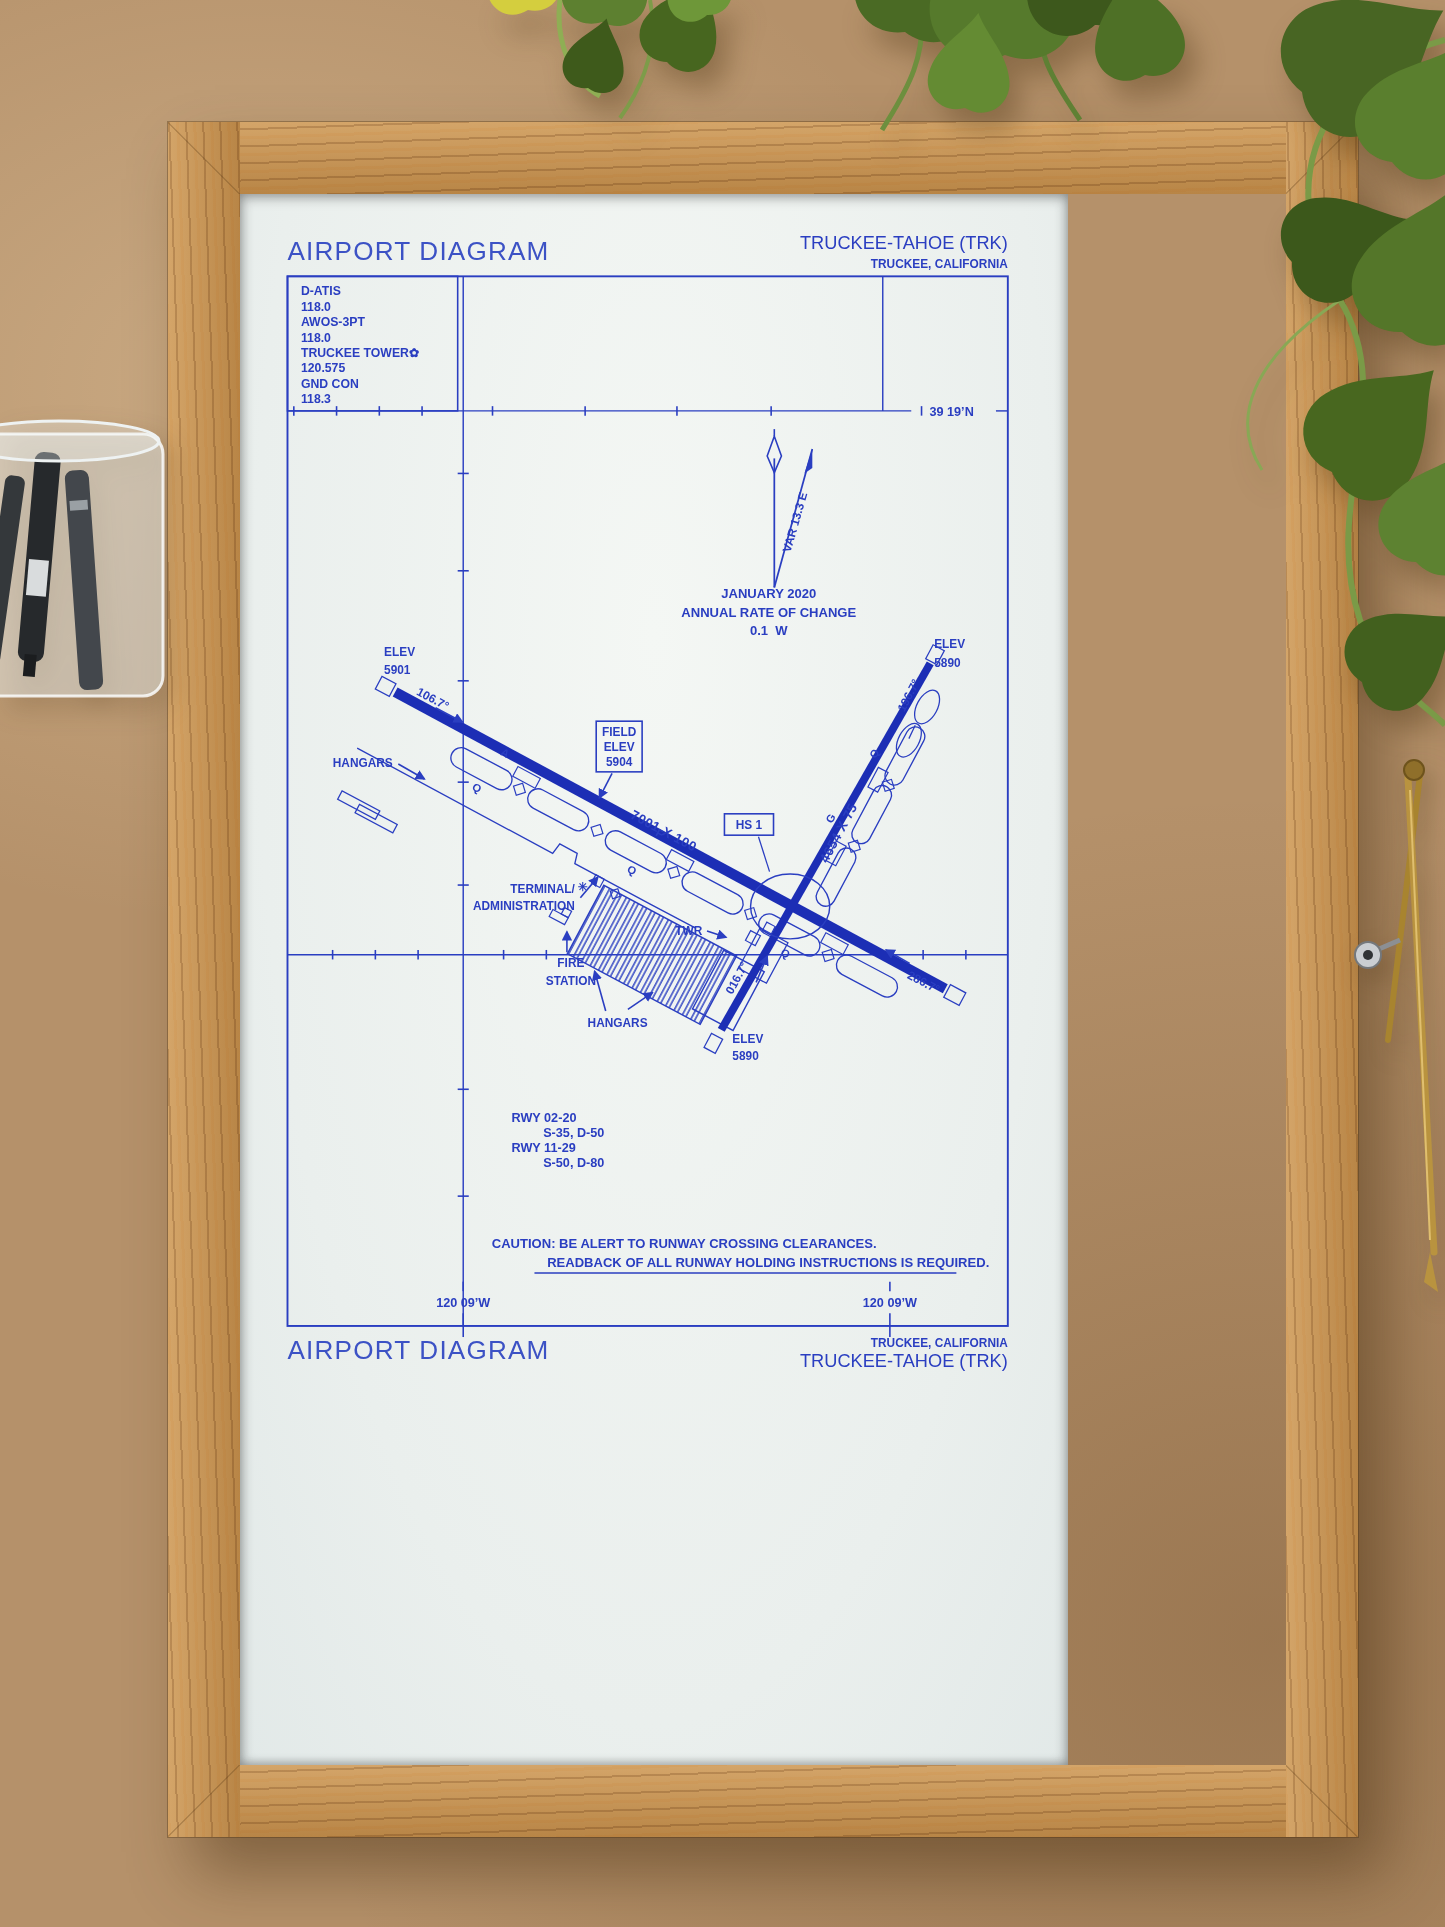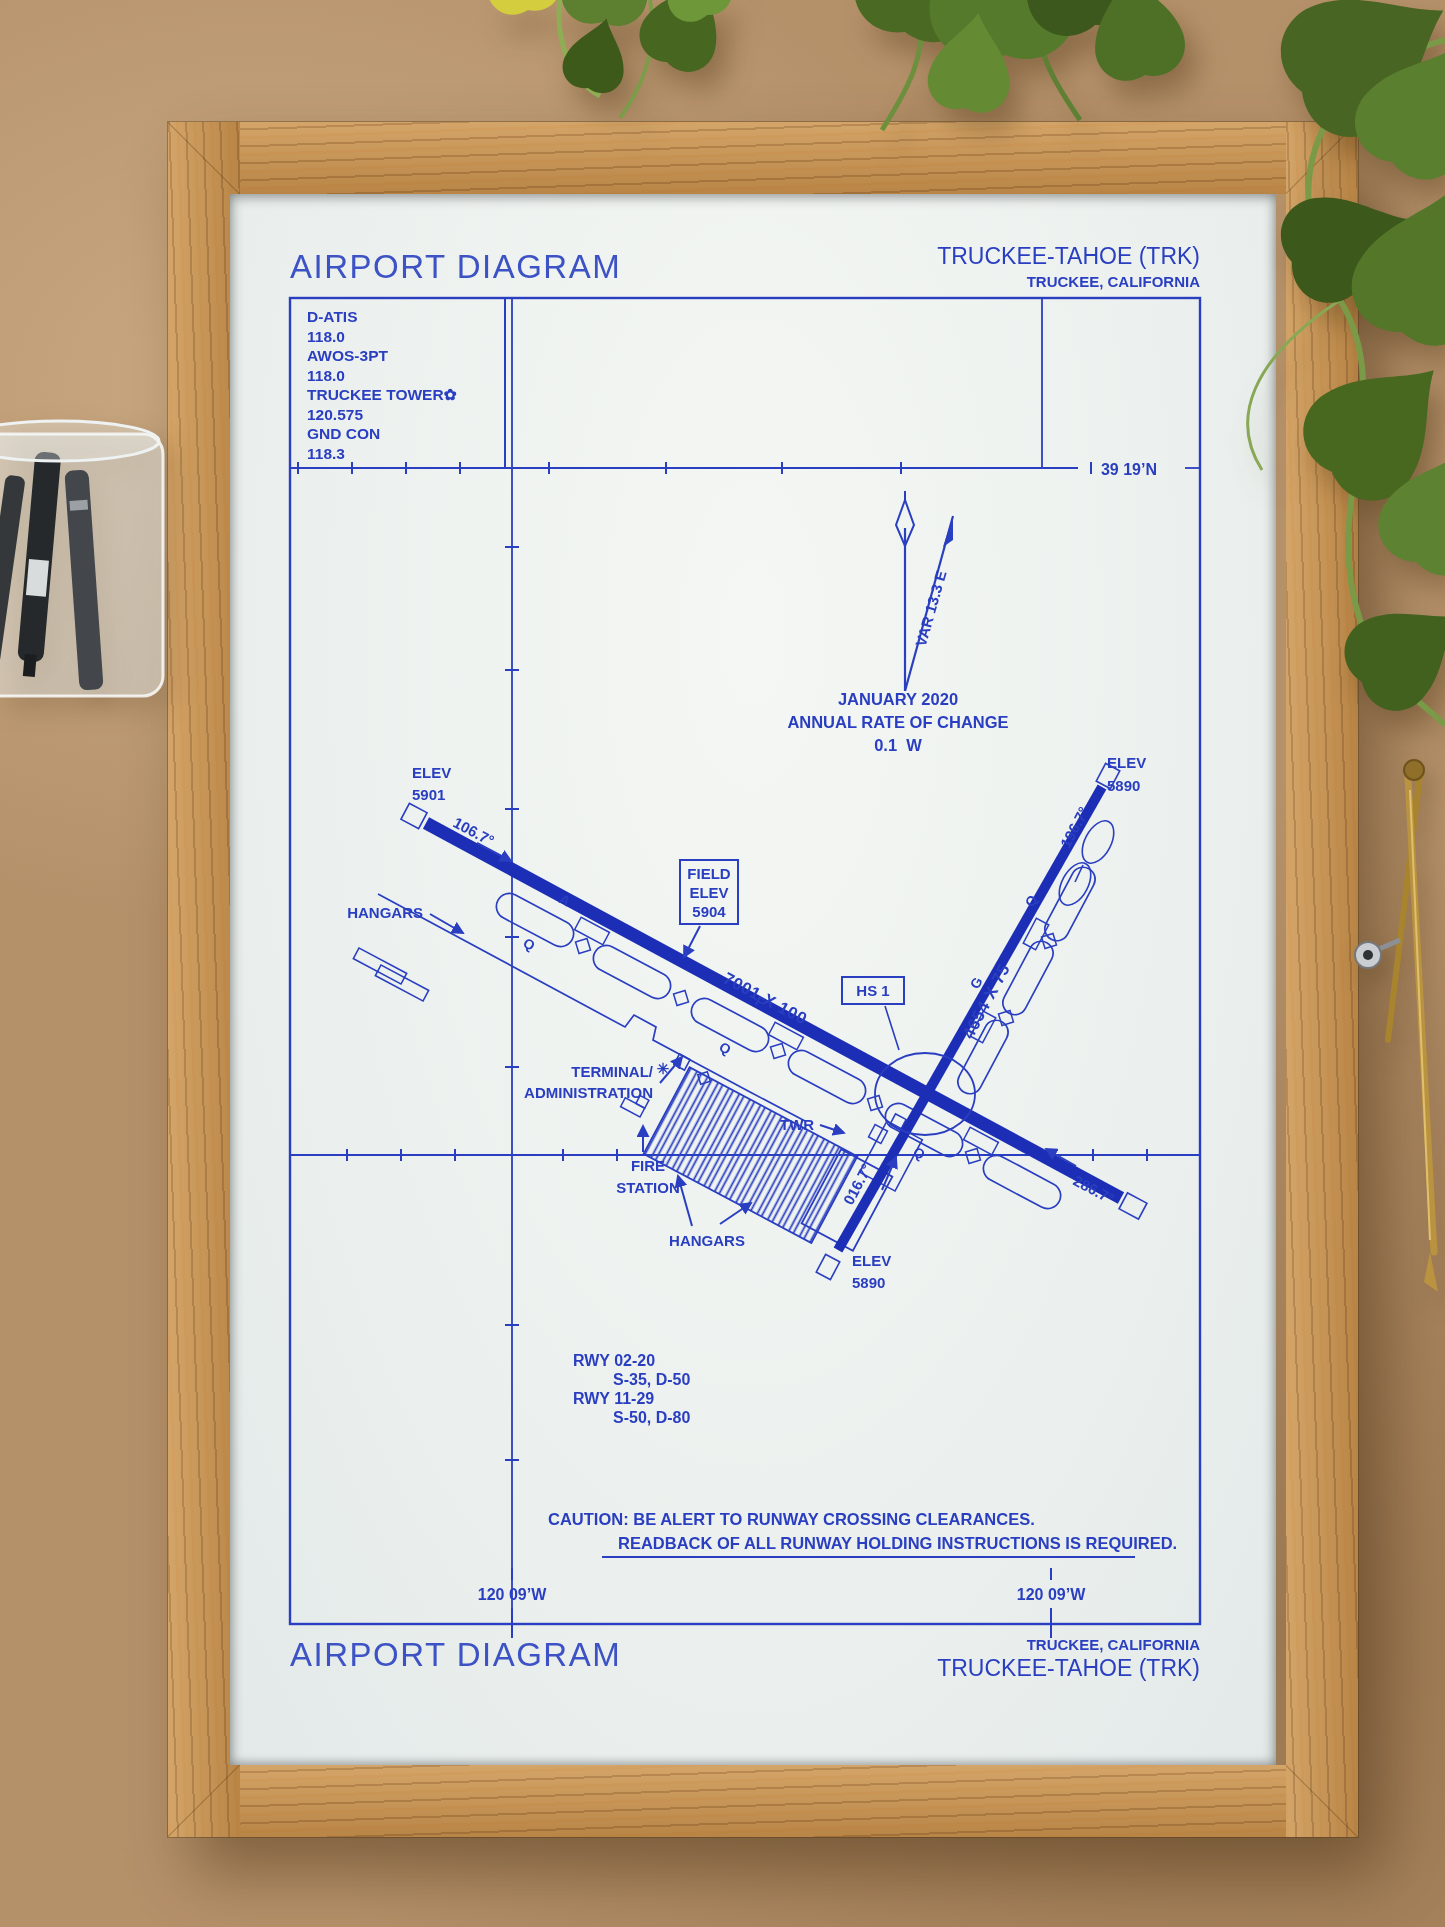--- a/index.html
+++ b/index.html
@@ -18,21 +18,21 @@
     repeating-linear-gradient(88deg, rgba(255,235,200,.30) 0 3px, rgba(0,0,0,0) 3px 9px, rgba(110,70,25,.22) 9px 11px, rgba(0,0,0,0) 11px 17px);background-blend-mode:multiply;}
   .bar.top{left:0;top:0;width:100%;height:72px;}
   .bar.bottom{left:0;bottom:0;width:100%;height:72px;}
   .bar.left{left:0;top:0;width:72px;height:100%;}
   .bar.right{right:0;top:0;width:72px;height:100%;}
   .miter{position:absolute;width:72px;height:72px;}
   .miter.tl{left:0;top:0;background:linear-gradient(45deg, transparent 48.8%, rgba(80,50,15,.38) 49.6%, transparent 50.8%);}
   .miter.br{right:0;bottom:0;background:linear-gradient(45deg, transparent 48.8%, rgba(80,50,15,.38) 49.6%, transparent 50.8%);}
   .miter.tr{right:0;top:0;background:linear-gradient(135deg, transparent 48.8%, rgba(80,50,15,.38) 49.6%, transparent 50.8%);}
   .miter.bl{left:0;bottom:0;background:linear-gradient(135deg, transparent 48.8%, rgba(80,50,15,.38) 49.6%, transparent 50.8%);}
-  .paper{position:absolute;left:62px;top:72px;width:1046px;height:1571px;
+  .paper{position:absolute;left:72px;top:72px;width:828px;height:1571px;
     background:radial-gradient(ellipse at 50% 28%, #f4f7f4, #eaefed 68%, #e2e9e8);
     box-shadow:inset 0 5px 12px rgba(0,0,0,.22), inset 0 -4px 9px rgba(0,0,0,.13),
       inset 5px 0 11px rgba(0,0,0,.11), inset -5px 0 11px rgba(0,0,0,.11);}
   .diagram{position:absolute;inset:0;}
   .plants,.props{position:absolute;inset:0;pointer-events:none;}
   .plants{filter:drop-shadow(12px 18px 14px rgba(66,42,12,.35));}
   .props{filter:drop-shadow(8px 12px 12px rgba(66,42,12,.30));}
   
   text{fill:#2a3ec1;font-family:"Liberation Sans", sans-serif;}
   .t-title{font-size:33px;letter-spacing:1.5px;font-weight:400;fill:#3c52c5;}

